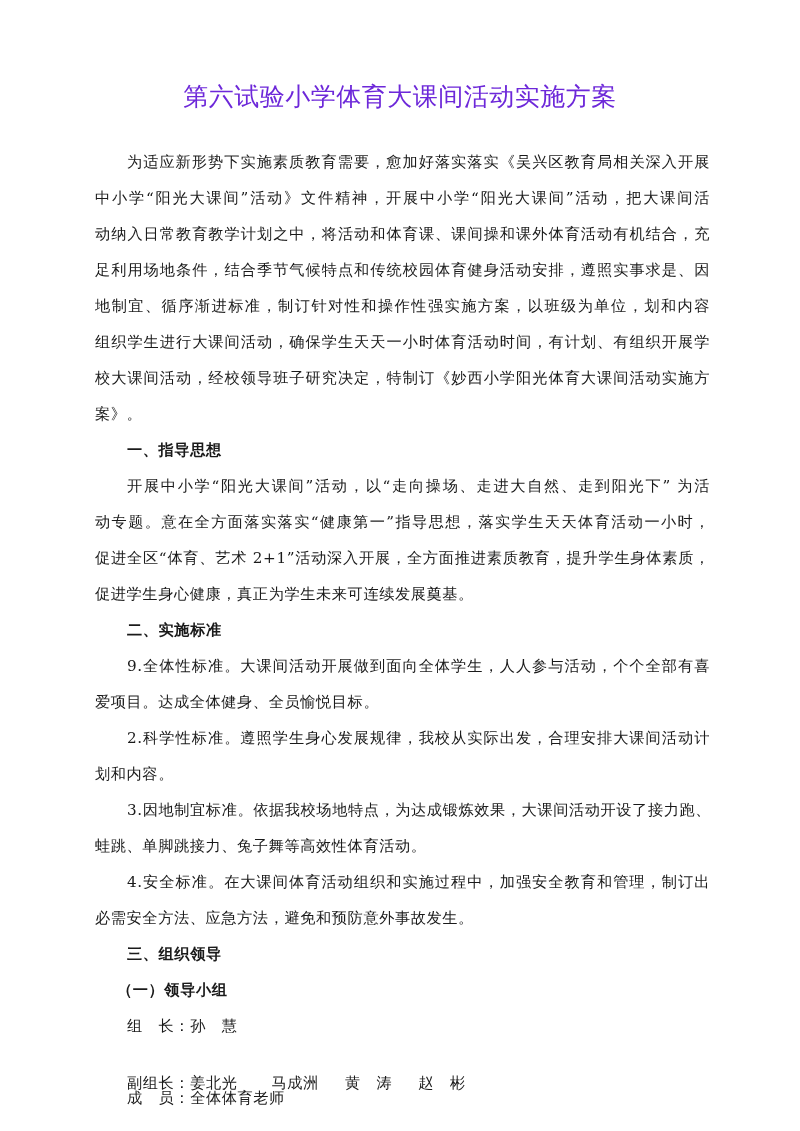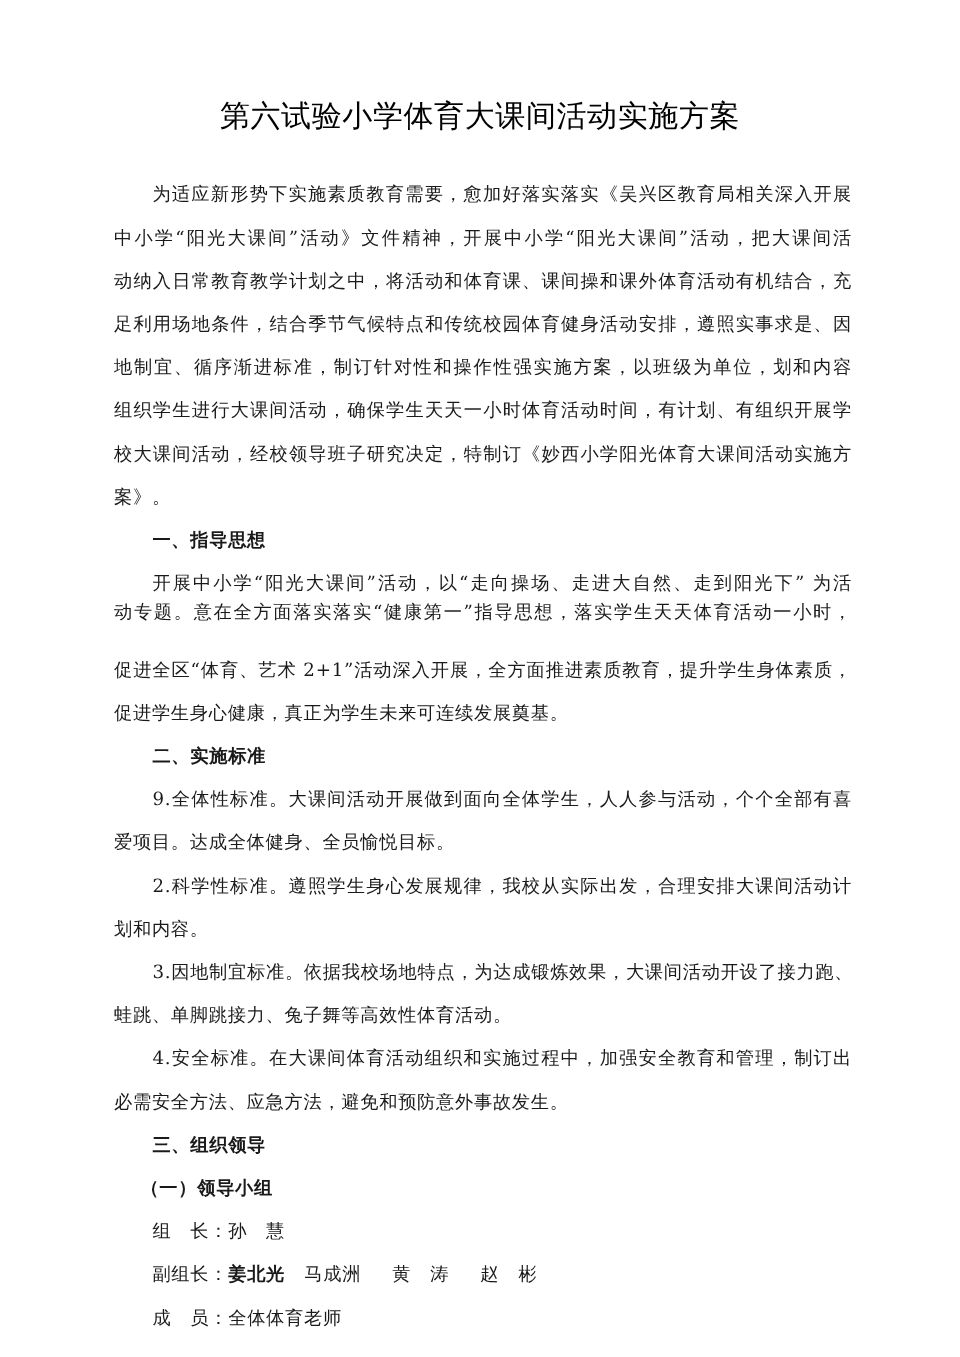--- a/index.html
+++ b/index.html
@@ -21,21 +21,21 @@
       width: 800px; height: 1131px;
       background: #ffffff;
     }
     .title {
       position: absolute;
       left: 0; top: 80px;
       width: 800px;
       text-align: center;
       font-size: 25px;
       letter-spacing: 0.5px;
-      color: #000000;
+      color: #6d28d9;
       font-weight: normal;
     }
     .body-block {
       position: absolute;
       left: 95px;
       width: 615px;
     }
     .line {
       position: absolute;
       left: 0;
@@ -75,21 +75,21 @@
     <div class="line justify" style="top:188px;">中小学“阳光大课间”活动》文件精神，开展中小学“阳光大课间”活动，把大课间活</div>
     <div class="line justify" style="top:224px;">动纳入日常教育教学计划之中，将活动和体育课、课间操和课外体育活动有机结合，充</div>
     <div class="line justify" style="top:260px;">足利用场地条件，结合季节气候特点和传统校园体育健身活动安排，遵照实事求是、因</div>
     <div class="line justify" style="top:296px;">地制宜、循序渐进标准，制订针对性和操作性强实施方案，以班级为单位，划和内容</div>
     <div class="line justify" style="top:332px;">组织学生进行大课间活动，确保学生天天一小时体育活动时间，有计划、有组织开展学</div>
     <div class="line justify" style="top:368px;">校大课间活动，经校领导班子研究决定，特制订《妙西小学阳光体育大课间活动实施方</div>
     <div class="line" style="top:404px;">案》。</div>
 
     <div class="line heading indent" style="top:440px;text-align:center;">一、指导思想</div>
     <div class="line justify indent" style="top:476px;">开展中小学“阳光大课间”活动，以“走向操场、走进大自然、走到阳光下” 为活</div>
-    <div class="line justify" style="top:500px;">动专题。意在全方面落实落实“健康第一”指导思想，落实学生天天体育活动一小时，</div>
+    <div class="line justify" style="top:512px;">动专题。意在全方面落实落实“健康第一”指导思想，落实学生天天体育活动一小时，</div>
     <div class="line justify" style="top:548px;">促进全区“体育、艺术 2+1”活动深入开展，全方面推进素质教育，提升学生身体素质，</div>
     <div class="line" style="top:584px;">促进学生身心健康，真正为学生未来可连续发展奠基。</div>
 
     <div class="line heading indent" style="top:620px;">二、实施标准</div>
 
     <div class="line justify indent" style="top:656px;">9.全体性标准。大课间活动开展做到面向全体学生，人人参与活动，个个全部有喜</div>
     <div class="line" style="top:692px;">爱项目。达成全体健身、全员愉悦目标。</div>
 
     <div class="line justify indent" style="top:728px;">2.科学性标准。遵照学生身心发展规律，我校从实际出发，合理安排大课间活动计</div>
     <div class="line" style="top:764px;">划和内容。</div>
@@ -101,21 +101,21 @@
     <div class="line" style="top:908px;">必需安全方法、应急方法，避免和预防意外事故发生。</div>
 
     <div class="line heading indent" style="top:944px;">三、组织领导</div>
     <div class="line sub indent" style="top:980px; padding-left:22px;text-align:center;">（一）领导小组</div>
 
     <div class="line member-row indent" style="top:1016px;">
       <span>组　长：</span><span>孙　慧</span>
     </div>
 
     <div class="line member-row indent" style="top:1052px;">
-      <span>副组长：</span><span style="margin-right:16px;font-weight:bold;">姜北光</span><span style="margin-right:26px;">马成洲</span><span style="margin-right:26px;">黄　涛</span><span>赵　彬</span>
+      <span>副组长：</span><span style="margin-right:34px;">姜北光</span><span style="margin-right:26px;margin-top:21px;">马成洲</span><span style="margin-right:26px;">黄　涛</span><span>赵　彬</span>
     </div>
 
     <div class="line member-row indent" style="top:1088px;">
       <span>成　员：</span><span>全体体育老师</span>
     </div>
 
   </div>
 </div>
 
 </body></html>

